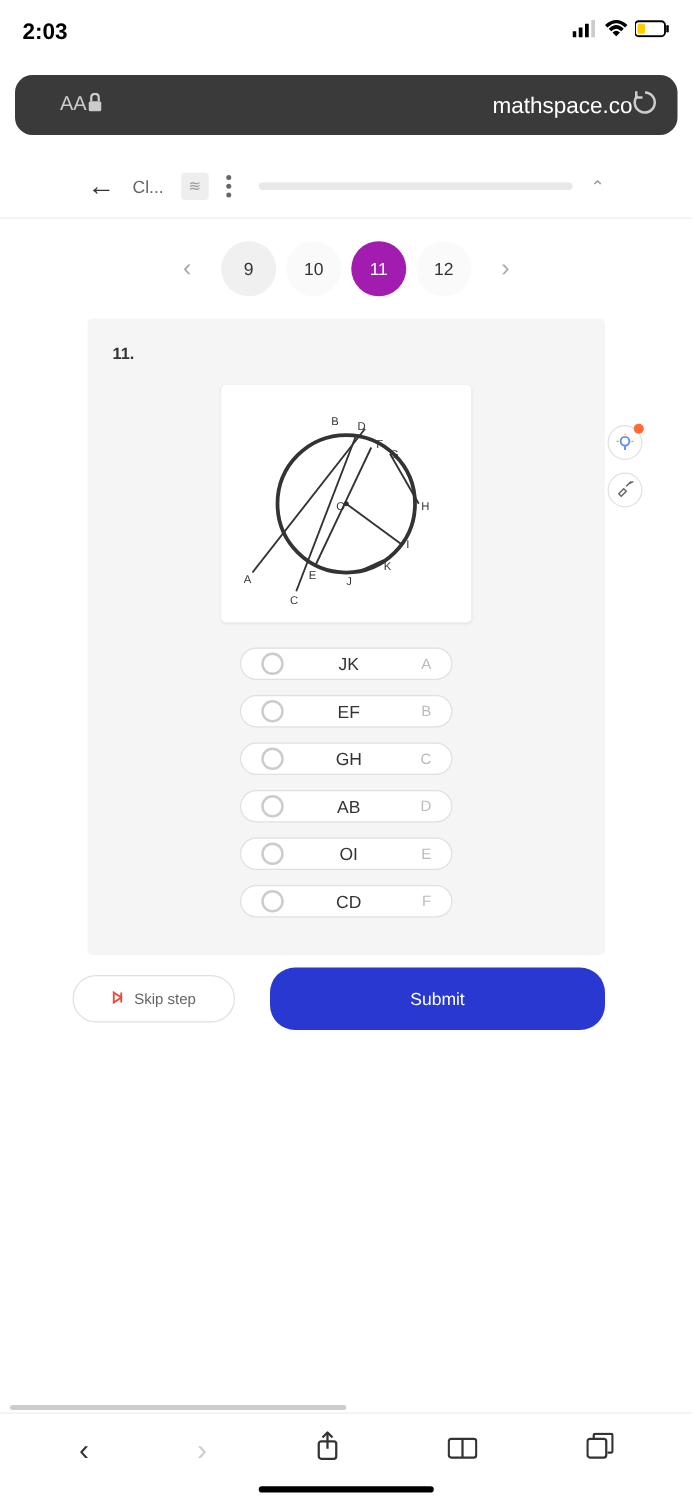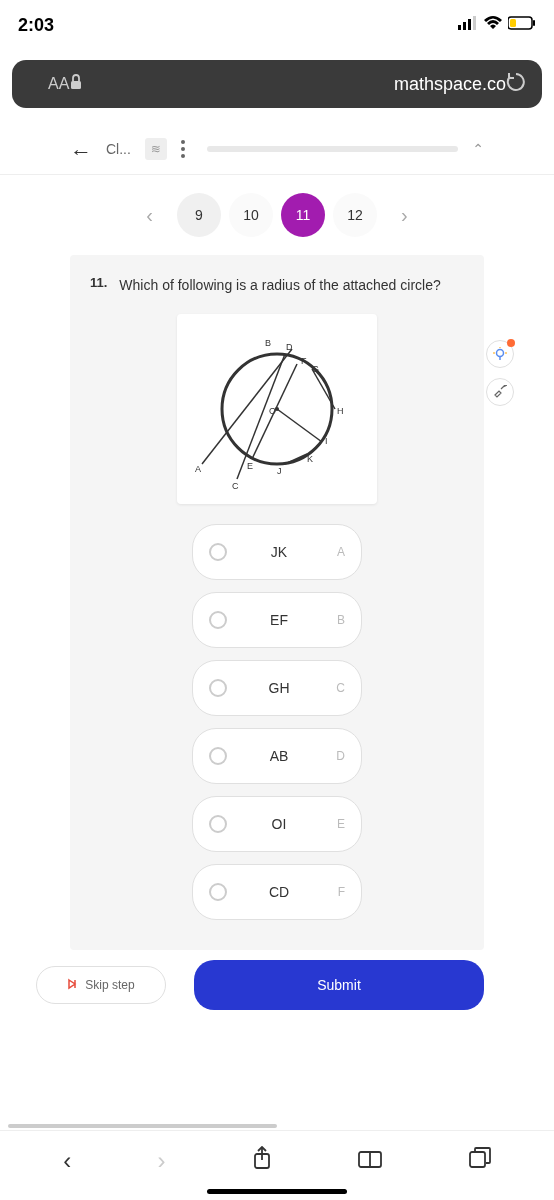--- a/index.html
+++ b/index.html
@@ -144,21 +144,21 @@
       box-shadow: 0 1px 3px rgba(0,0,0,0.08);
     }
     .options {
       display: flex;
       flex-direction: column;
       gap: 12px;
       align-items: center;
     }
     .option {
       width: 170px;
-      height: 56px;
+      height: 26px;
       background: #fff;
       border: 1px solid #e0e0e0;
       border-radius: 24px;
       display: flex;
       align-items: center;
       padding: 0 16px;
       position: relative;
     }
     .radio {
       width: 18px;
@@ -203,21 +203,21 @@
       top: -2px;
       right: -2px;
       width: 8px;
       height: 8px;
       background: #ff6b35;
       border-radius: 50%;
     }
     .bottom-actions {
       display: flex;
       gap: 28px;
-      padding: 10px 70px 18px 36px;
+      padding: 10px 70px 18px 58px;
       align-items: center;
     }
     .skip-btn {
       flex: 0 0 130px;
       height: 38px;
       border: 1px solid #e0e0e0;
       border-radius: 20px;
       background: #fff;
       display: flex;
       align-items: center;
@@ -371,21 +371,20 @@
     <div class="q-circle">9</div>
     <div class="q-circle light">10</div>
     <div class="q-circle active">11</div>
     <div class="q-circle light">12</div>
     <span class="q-chevron">›</span>
   </div>
 
   <div class="question-body">
     <div class="question-header">
       <span class="q-number">11.</span>
-      <span class="q-text">Which of following is a radius of the attached circle?</span>
     </div>
 
     <div class="side-icons">
       <div class="side-icon">
         <svg width="14" height="14" viewBox="0 0 14 14">
             <circle cx="7" cy="6" r="3.5" fill="none" stroke="#5b8def" stroke-width="1.5"></circle>
             <line x1="7" y1="10" x2="7" y2="13" stroke="#5b8def" stroke-width="1.5"></line>
             <line x1="2" y1="6" x2="0" y2="6" stroke="#ffa500" stroke-width="1"></line>
             <line x1="12" y1="6" x2="14" y2="6" stroke="#ffa500" stroke-width="1"></line>
             <line x1="7" y1="1" x2="7" y2="-1" stroke="#ffa500" stroke-width="1"></line>

